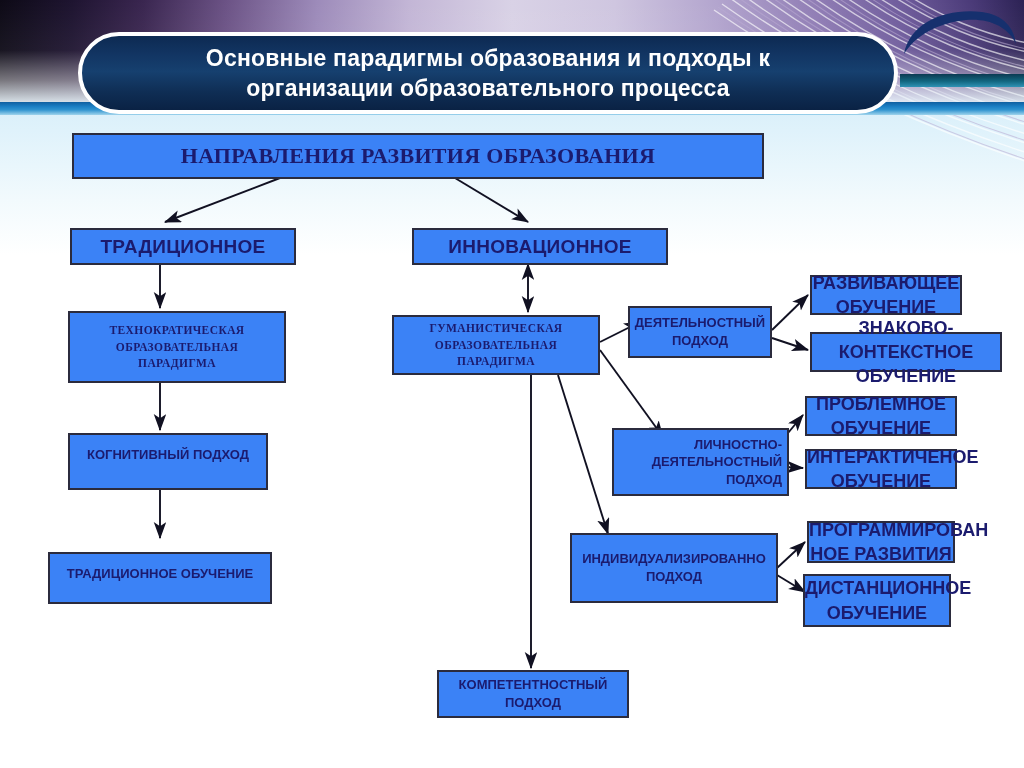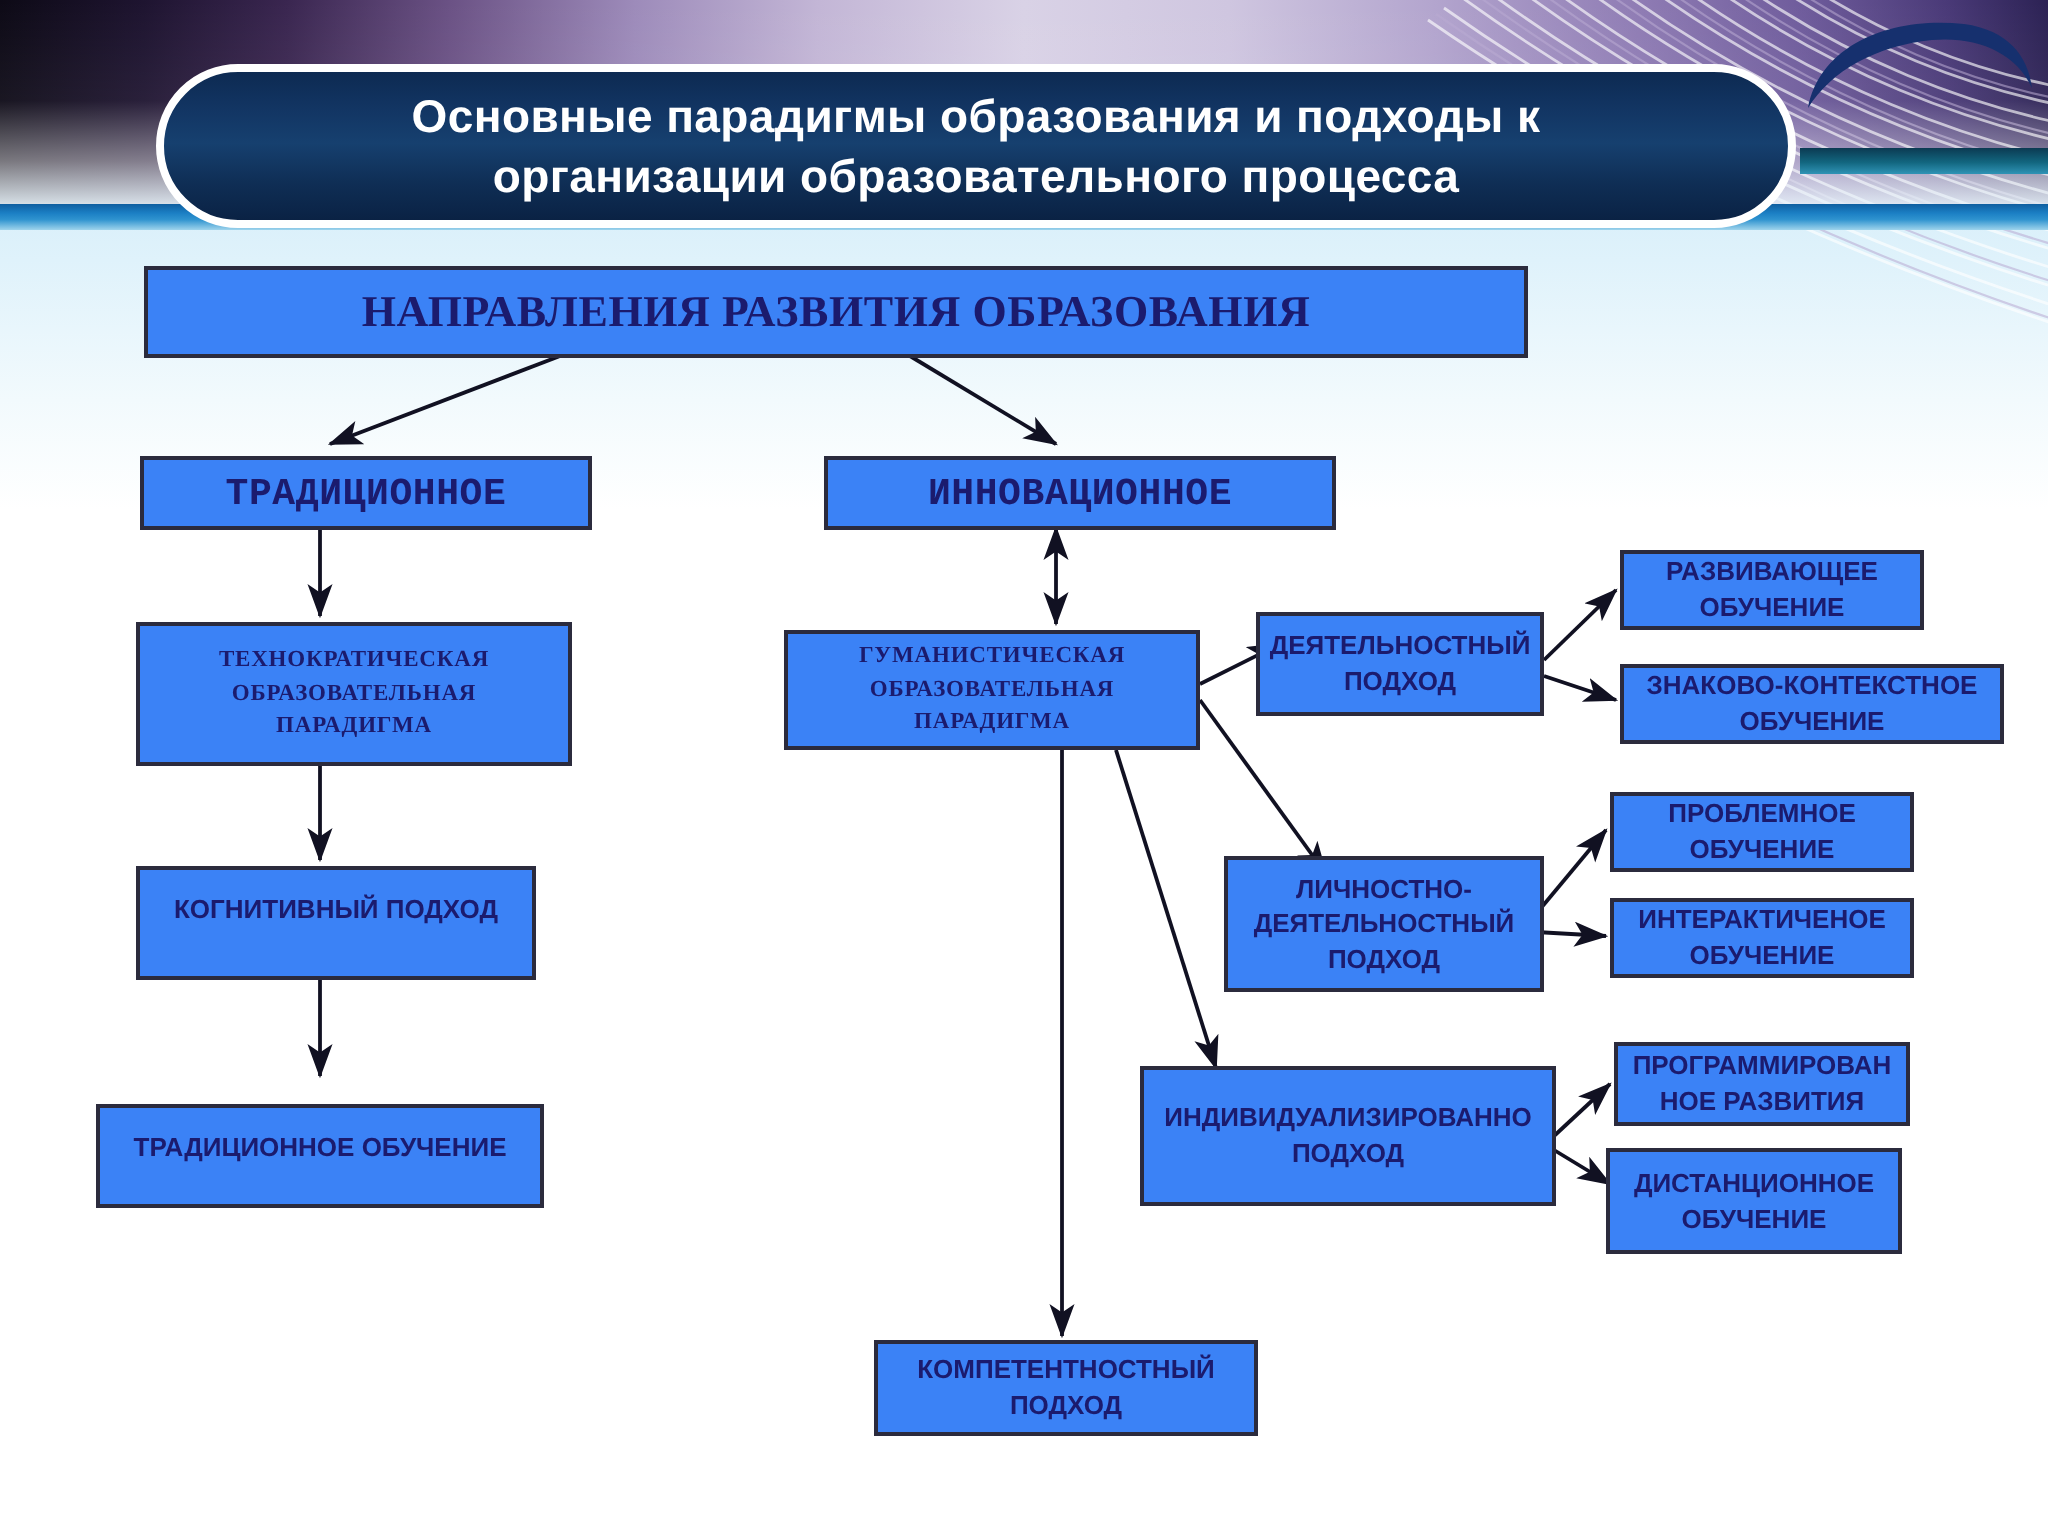--- a/index.html
+++ b/index.html
@@ -131,42 +131,42 @@
   }
   .node span { display: block; width: 100%; padding: 0 5px; }
 
   .n-root {
     font-family: "Liberation Serif", serif;
     font-weight: bold;
     font-size: 22px;
     letter-spacing: 0.3px;
   }
   .n-branch {
-    font-family: Liberation Mono, monospace;
+    font-family: Liberation Sans, sans-serif;
     font-weight: bold;
     font-size: 19px;
     letter-spacing: 0.3px;
   }
   .n-paradigm {
     font-family: "Liberation Serif", serif;
     font-weight: bold;
     font-size: 11.5px;
     line-height: 1.45;
     letter-spacing: 0.4px;
   }
   .n-approach {
     font-family: "Liberation Sans", sans-serif;
     font-weight: bold;
     font-size: 13px;
     line-height: 1.35;
   }
   .n-method {
     font-family: "Liberation Sans", sans-serif;
     font-weight: bold;
-    font-size: 13px;
+    font-size: 18px;
     line-height: 1.35;
   }
   .n-left-mid {
     font-family: "Liberation Sans", sans-serif;
     font-weight: bold;
     font-size: 13px;
     align-items: flex-start;
     padding-top: 12px;
   }
 
@@ -314,21 +314,21 @@
     </span>
   </div>
 
   <div class="node n-approach" style="left:628px; top:306px; width:144px; height:52px;">
     <span>
       <div>ДЕЯТЕЛЬНОСТНЫЙ</div>
       <div>ПОДХОД</div>
     </span>
   </div>
 
-  <div class="node n-approach" style="left:612px; top:428px; width:160px; height:68px;">
+  <div class="node n-approach" style="left:612px; top:428px; width:177px; height:68px;text-align:right;">
     <span>
       <div>ЛИЧНОСТНО-</div>
       <div>ДЕЯТЕЛЬНОСТНЫЙ</div>
       <div>ПОДХОД</div>
     </span>
   </div>
 
   <div class="node n-approach" style="left:570px; top:533px; width:208px; height:70px; font-size:13px;">
     <span>
       <div>ИНДИВИДУАЛИЗИРОВАННО</div>

